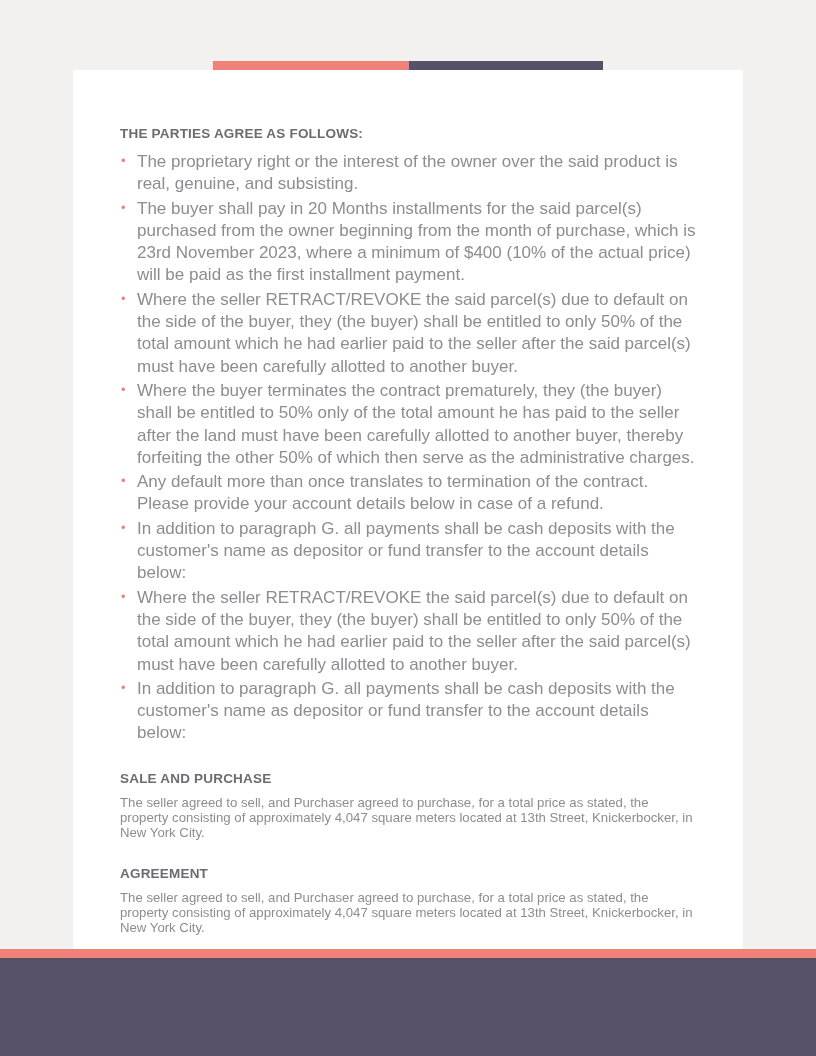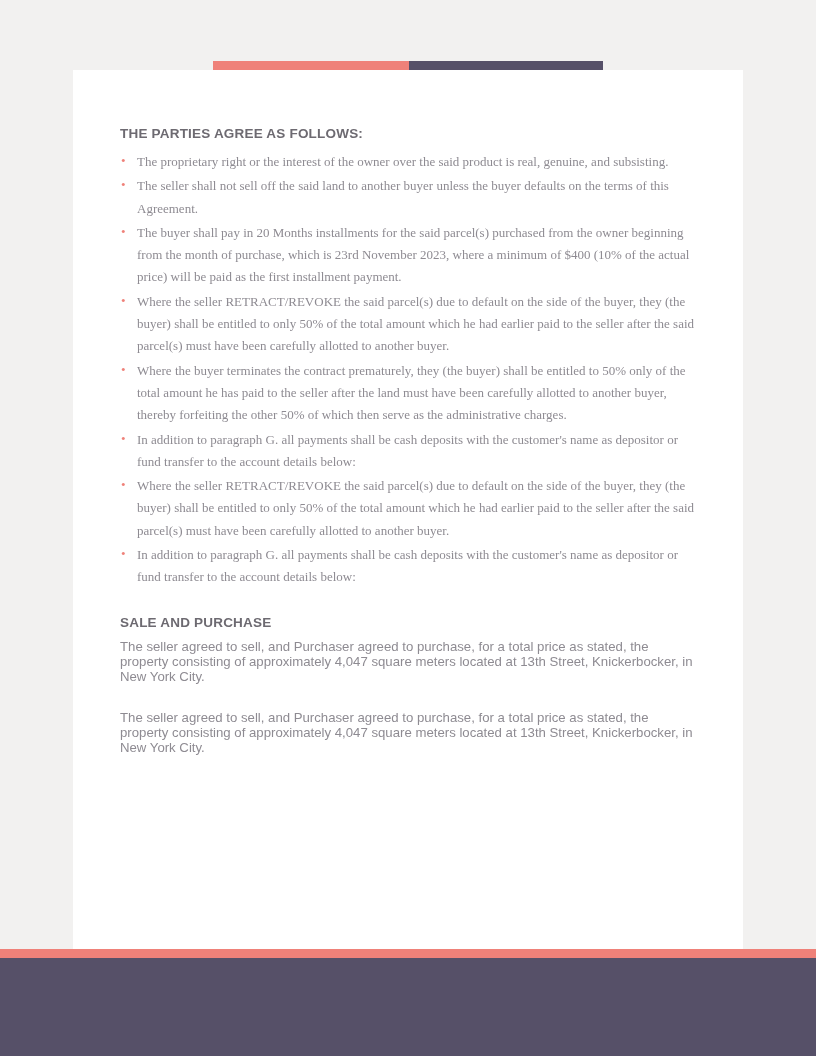--- a/index.html
+++ b/index.html
@@ -78,24 +78,23 @@
 
   ul.clauses {
     list-style: none;
     margin: 0;
     padding: 0;
   }
   ul.clauses li {
     position: relative;
     padding-left: 17px;
     margin-bottom: 2px;
-    font-size: 13px;
+    font-size: 17px;
     line-height: 22.3px;
     color: #8e8b92;
-    font-family: Liberation Serif, serif;
   }
   ul.clauses li::before {
     content: "\2022";
     position: absolute;
     left: 1px;
     top: -1px;
     color: #ef8179;
     font-size: 13px;
     line-height: 22.3px;
   }
@@ -119,35 +118,36 @@
 <div class="top-bar-red"></div>
 <div class="top-bar-dark"></div>
 
 <div class="sheet">
   <div class="content">
 
     <h2 class="section-title">THE PARTIES AGREE AS FOLLOWS:</h2>
 
     <ul class="clauses">
       <li>The proprietary right or the interest of the owner over the said product is real, genuine, and subsisting.</li>
-      <li>The seller shall not sell off the said land to another buyer unless the buyer defaults on the terms of this Agreement.</li>
       <li>The buyer shall pay in 20 Months installments for the said parcel(s) purchased from the owner beginning from the month of purchase, which is 23rd November 2023, where a minimum of $400 (10% of the actual price) will be paid as the first installment payment.</li>
       <li>Where the seller RETRACT/REVOKE the said parcel(s) due to default on the side of the buyer, they (the buyer) shall be entitled to only 50% of the total amount which he had earlier paid to the seller after the said parcel(s) must have been carefully allotted to another buyer.</li>
       <li>Where the buyer terminates the contract prematurely, they (the buyer) shall be entitled to 50% only of the total amount he has paid to the seller after the land must have been carefully allotted to another buyer, thereby forfeiting the other 50% of which then serve as the administrative charges.</li>
+      <li>Any default more than once translates to termination of the contract. Please provide your account details below in case of a refund.</li>
       <li>In addition to paragraph G. all payments shall be cash deposits with the customer's name as depositor or fund transfer to the account details below:</li>
       <li>Where the seller RETRACT/REVOKE the said parcel(s) due to default on the side of the buyer, they (the buyer) shall be entitled to only 50% of the total amount which he had earlier paid to the seller after the said parcel(s) must have been carefully allotted to another buyer.</li>
       <li>In addition to paragraph G. all payments shall be cash deposits with the customer's name as depositor or fund transfer to the account details below:</li>
     </ul>
 
     <div class="block">
       <h2 class="section-title">SALE AND PURCHASE</h2>
       <p>The seller agreed to sell, and Purchaser agreed to purchase, for a total price as stated, the property consisting of approximately 4,047 square meters located at 13th Street, Knickerbocker, in New York City.</p>
     </div>
 
     <div class="block">
+      <h2 class="section-title">AGREEMENT</h2>
       <p>The seller agreed to sell, and Purchaser agreed to purchase, for a total price as stated, the property consisting of approximately 4,047 square meters located at 13th Street, Knickerbocker, in New York City.</p>
     </div>
 
   </div>
 </div>
 
 <div class="bottom-band-red"></div>
 <div class="bottom-band-dark"></div>
 
 </body></html>

